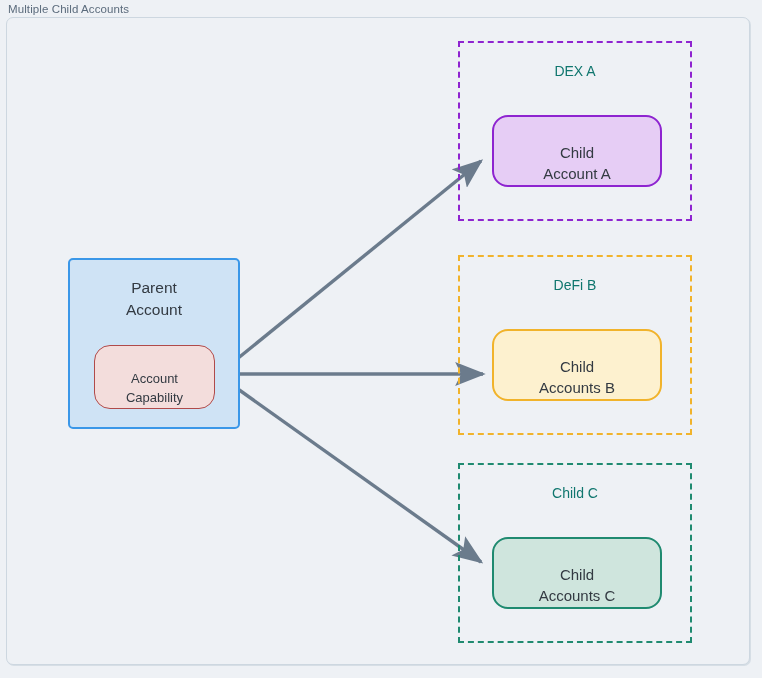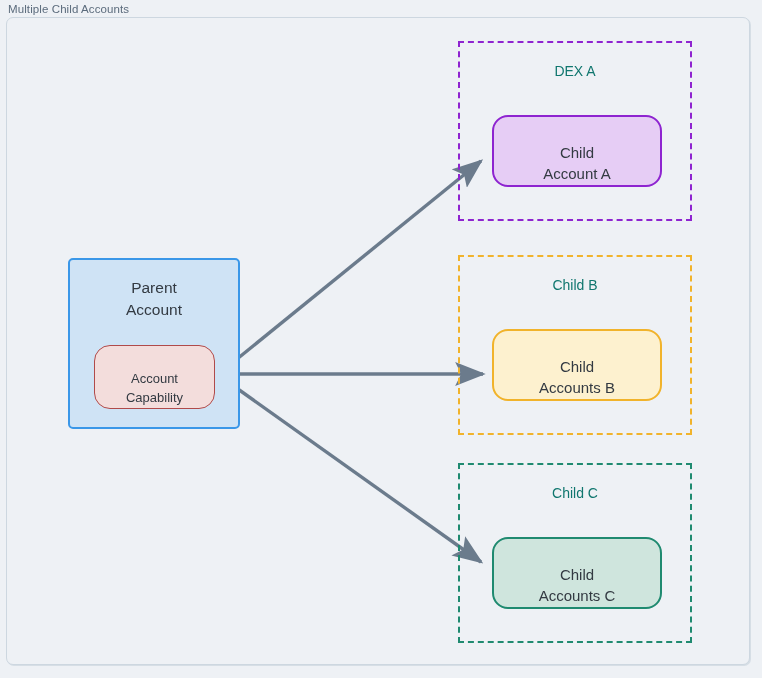--- a/index.html
+++ b/index.html
@@ -166,21 +166,21 @@
 
   <div class="cluster" id="cluster-dex">
     <div class="cluster-label" style="top:20px;">DEX A</div>
   </div>
   <div class="node" id="node-child-a">
     <span class="ln">Child</span>
     <span class="ln">Account A</span>
   </div>
 
   <div class="cluster" id="cluster-defi">
-    <div class="cluster-label" style="top:20px;">Child B</div>
+    <div class="cluster-label" style="top:20px;">DeFi B</div>
   </div>
   <div class="node" id="node-child-b">
     <span class="ln">Child</span>
     <span class="ln">Accounts B</span>
   </div>
 
   <div class="cluster" id="cluster-game">
     <div class="cluster-label" style="top:20px;">Child C</div>
   </div>
   <div class="node" id="node-child-c">

